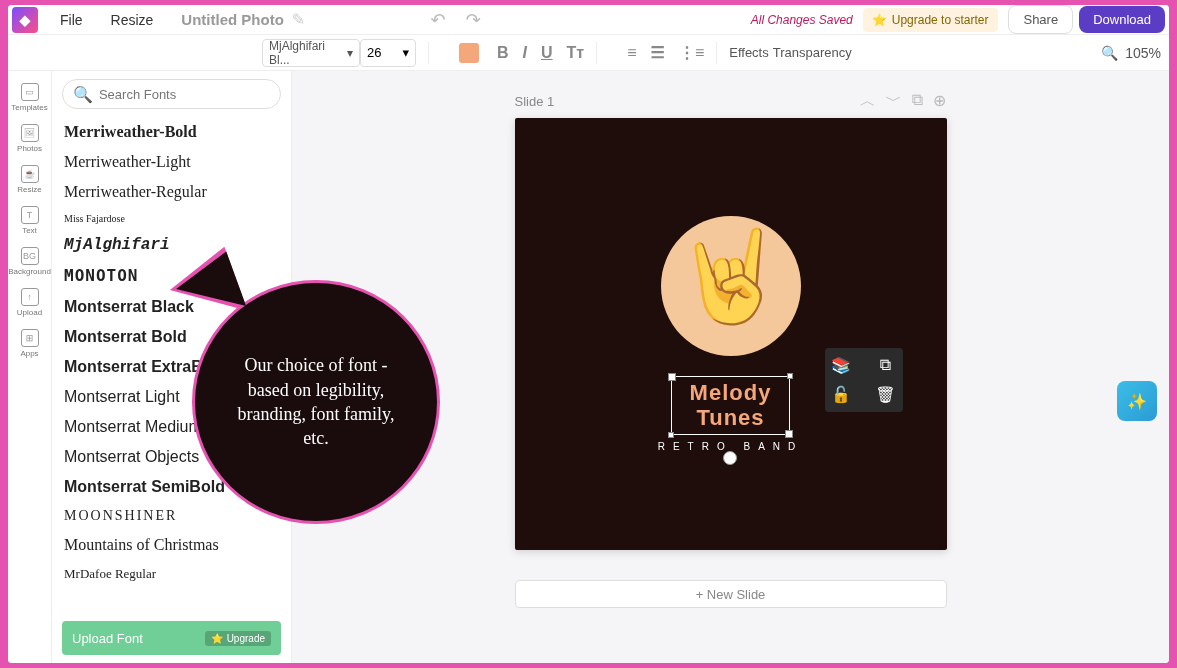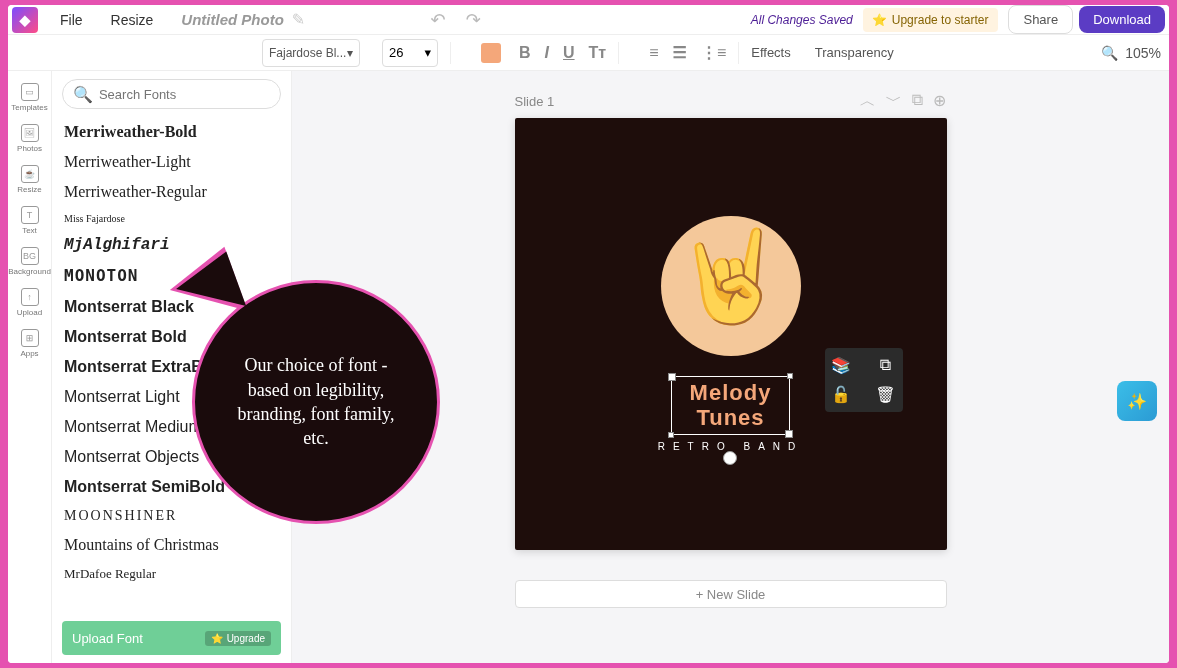--- a/index.html
+++ b/index.html
@@ -3,34 +3,34 @@
   <meta charset="utf-8">
   <style>
     * { margin: 0; padding: 0; box-sizing: border-box; font-family: -apple-system, BlinkMacSystemFont, 'Segoe UI', sans-serif; }
     body { background: #e552b0; width: 1177px; height: 668px; overflow: hidden; padding: 5px 8px; }
     .app { background: #fff; width: 100%; height: 100%; display: flex; flex-direction: column; border-radius: 4px; overflow: hidden; }
     
     
     .topbar { height: 30px; background: #fff; display: flex; align-items: center; padding: 0 4px; border-bottom: 1px solid #eee; }
     .logo { width: 26px; height: 26px; background: linear-gradient(135deg, #7b4dff, #ff4d87); border-radius: 4px; margin-right: 8px; display:flex; align-items:center; justify-content:center; color:#fff; font-weight:bold; font-size:14px; }
     .menu-btn { padding: 5px 14px; font-size: 14px; color: #333; cursor: pointer; border-radius: 3px; }
-    .doc-title { margin-left: 14px; color: #999; font-size: 15px; font-weight:600;font-style:italic; }
+    .doc-title { margin-left: 14px; color: #999; font-size: 15px; font-weight:600; }
     .edit-ic { margin-left: 8px; color: #ccc; }
     .undo-redo { margin-left: auto; display: flex; gap: 20px; align-items: center; margin-right: 270px; }
     .ur-ic { color: #bbb; font-size: 18px; }
-    .status { color: #4c1d95; font-style: italic; font-size: 12px; margin-right: 10px; }
+    .status { color: #be185d; font-style: italic; font-size: 12px; margin-right: 10px; }
     .upgrade-pill { background: #fff3e0; color: #856404; padding: 5px 10px; border-radius: 4px; font-size: 12px; display:flex; align-items:center; gap:4px; margin-right:10px; cursor:pointer; }
     .btn { padding: 6px 14px; border-radius: 8px; font-size: 13px; cursor: pointer; font-weight:500; }
     .btn-share { background: #fff; border: 1px solid #ddd; color: #555; margin-right:6px; }
     .btn-download { background: #5b3cc4; color: #fff; }
     
     
     .toolbar { height: 36px; background: #fff; display: flex; align-items: center; padding: 0 8px; border-bottom: 1px solid #eee; }
     .font-select { width: 98px; height: 28px; border: 1px solid #ddd; border-radius: 4px; padding: 0 6px; display:flex; align-items:center; font-size:12px; color:#555; justify-content:space-between; cursor:pointer; margin-left: 246px; }
-    .size-select { width: 56px; height: 28px; border: 1px solid #ddd; border-radius: 4px; margin-left: 22px; display:flex; align-items:center; justify-content:space-between; padding:0 6px; font-size:13px; cursor:pointer; }
+    .size-select { width: 56px; height: 28px; border: 1px solid #ddd; border-radius: 4px; margin-left: 0; display:flex; align-items:center; justify-content:space-between; padding:0 6px; font-size:13px; cursor:pointer; }
     .color-swatch { width: 20px; height: 20px; background: #f4a77a; border-radius: 3px; margin-left: 18px; cursor:pointer; }
     .fmt-group { display:flex; gap:14px; margin-left:18px; align-items:center; }
     .fmt-ic { color: #888; font-size: 16px; cursor:pointer; font-weight:bold; }
     .divider { width:1px; height:22px; background:#eee; margin:0 12px; }
     .tb-link { font-size: 13px; color: #555; cursor:pointer; }
     .zoom { margin-left: auto; display:flex; align-items:center; gap:6px; font-size:14px; color:#555; }
     
     
     .main { flex:1; display:flex; overflow:hidden; }
     
@@ -121,21 +121,21 @@
     <div class="upgrade-pill">
       <span>⭐</span>
       <span>Upgrade to starter</span>
     </div>
     <div class="btn btn-share">Share</div>
     <div class="btn btn-download">Download</div>
   </div>
 
   <div class="toolbar">
     <div class="font-select">
-      <span>Fajardose Bl...</span>
+      <span>MjAlghifari Bl...</span>
       <span>▾</span>
     </div>
     <div class="size-select">
       <span>26</span>
       <span>▾</span>
     </div>
     <div class="divider"></div>
     <div class="color-swatch"></div>
     <div class="fmt-group">
       <span class="fmt-ic">B</span>
@@ -144,21 +144,21 @@
       <span class="fmt-ic">Tᴛ</span>
     </div>
     <div class="divider"></div>
     <div class="fmt-group">
       <span class="fmt-ic">≡</span>
       <span class="fmt-ic">☰</span>
       <span class="fmt-ic">⋮≡</span>
     </div>
     <div class="divider"></div>
     <span class="tb-link">Effects</span>
-    <span class="tb-link" style="margin-left:24px">Transparency</span>
+    <span class="tb-link" style="margin-left:4px">Transparency</span>
     <div class="zoom">
       <span>🔍</span>
       <span>105%</span>
     </div>
   </div>
 
   <div class="main">
 
     <div class="rail">
       <div class="rail-item">

